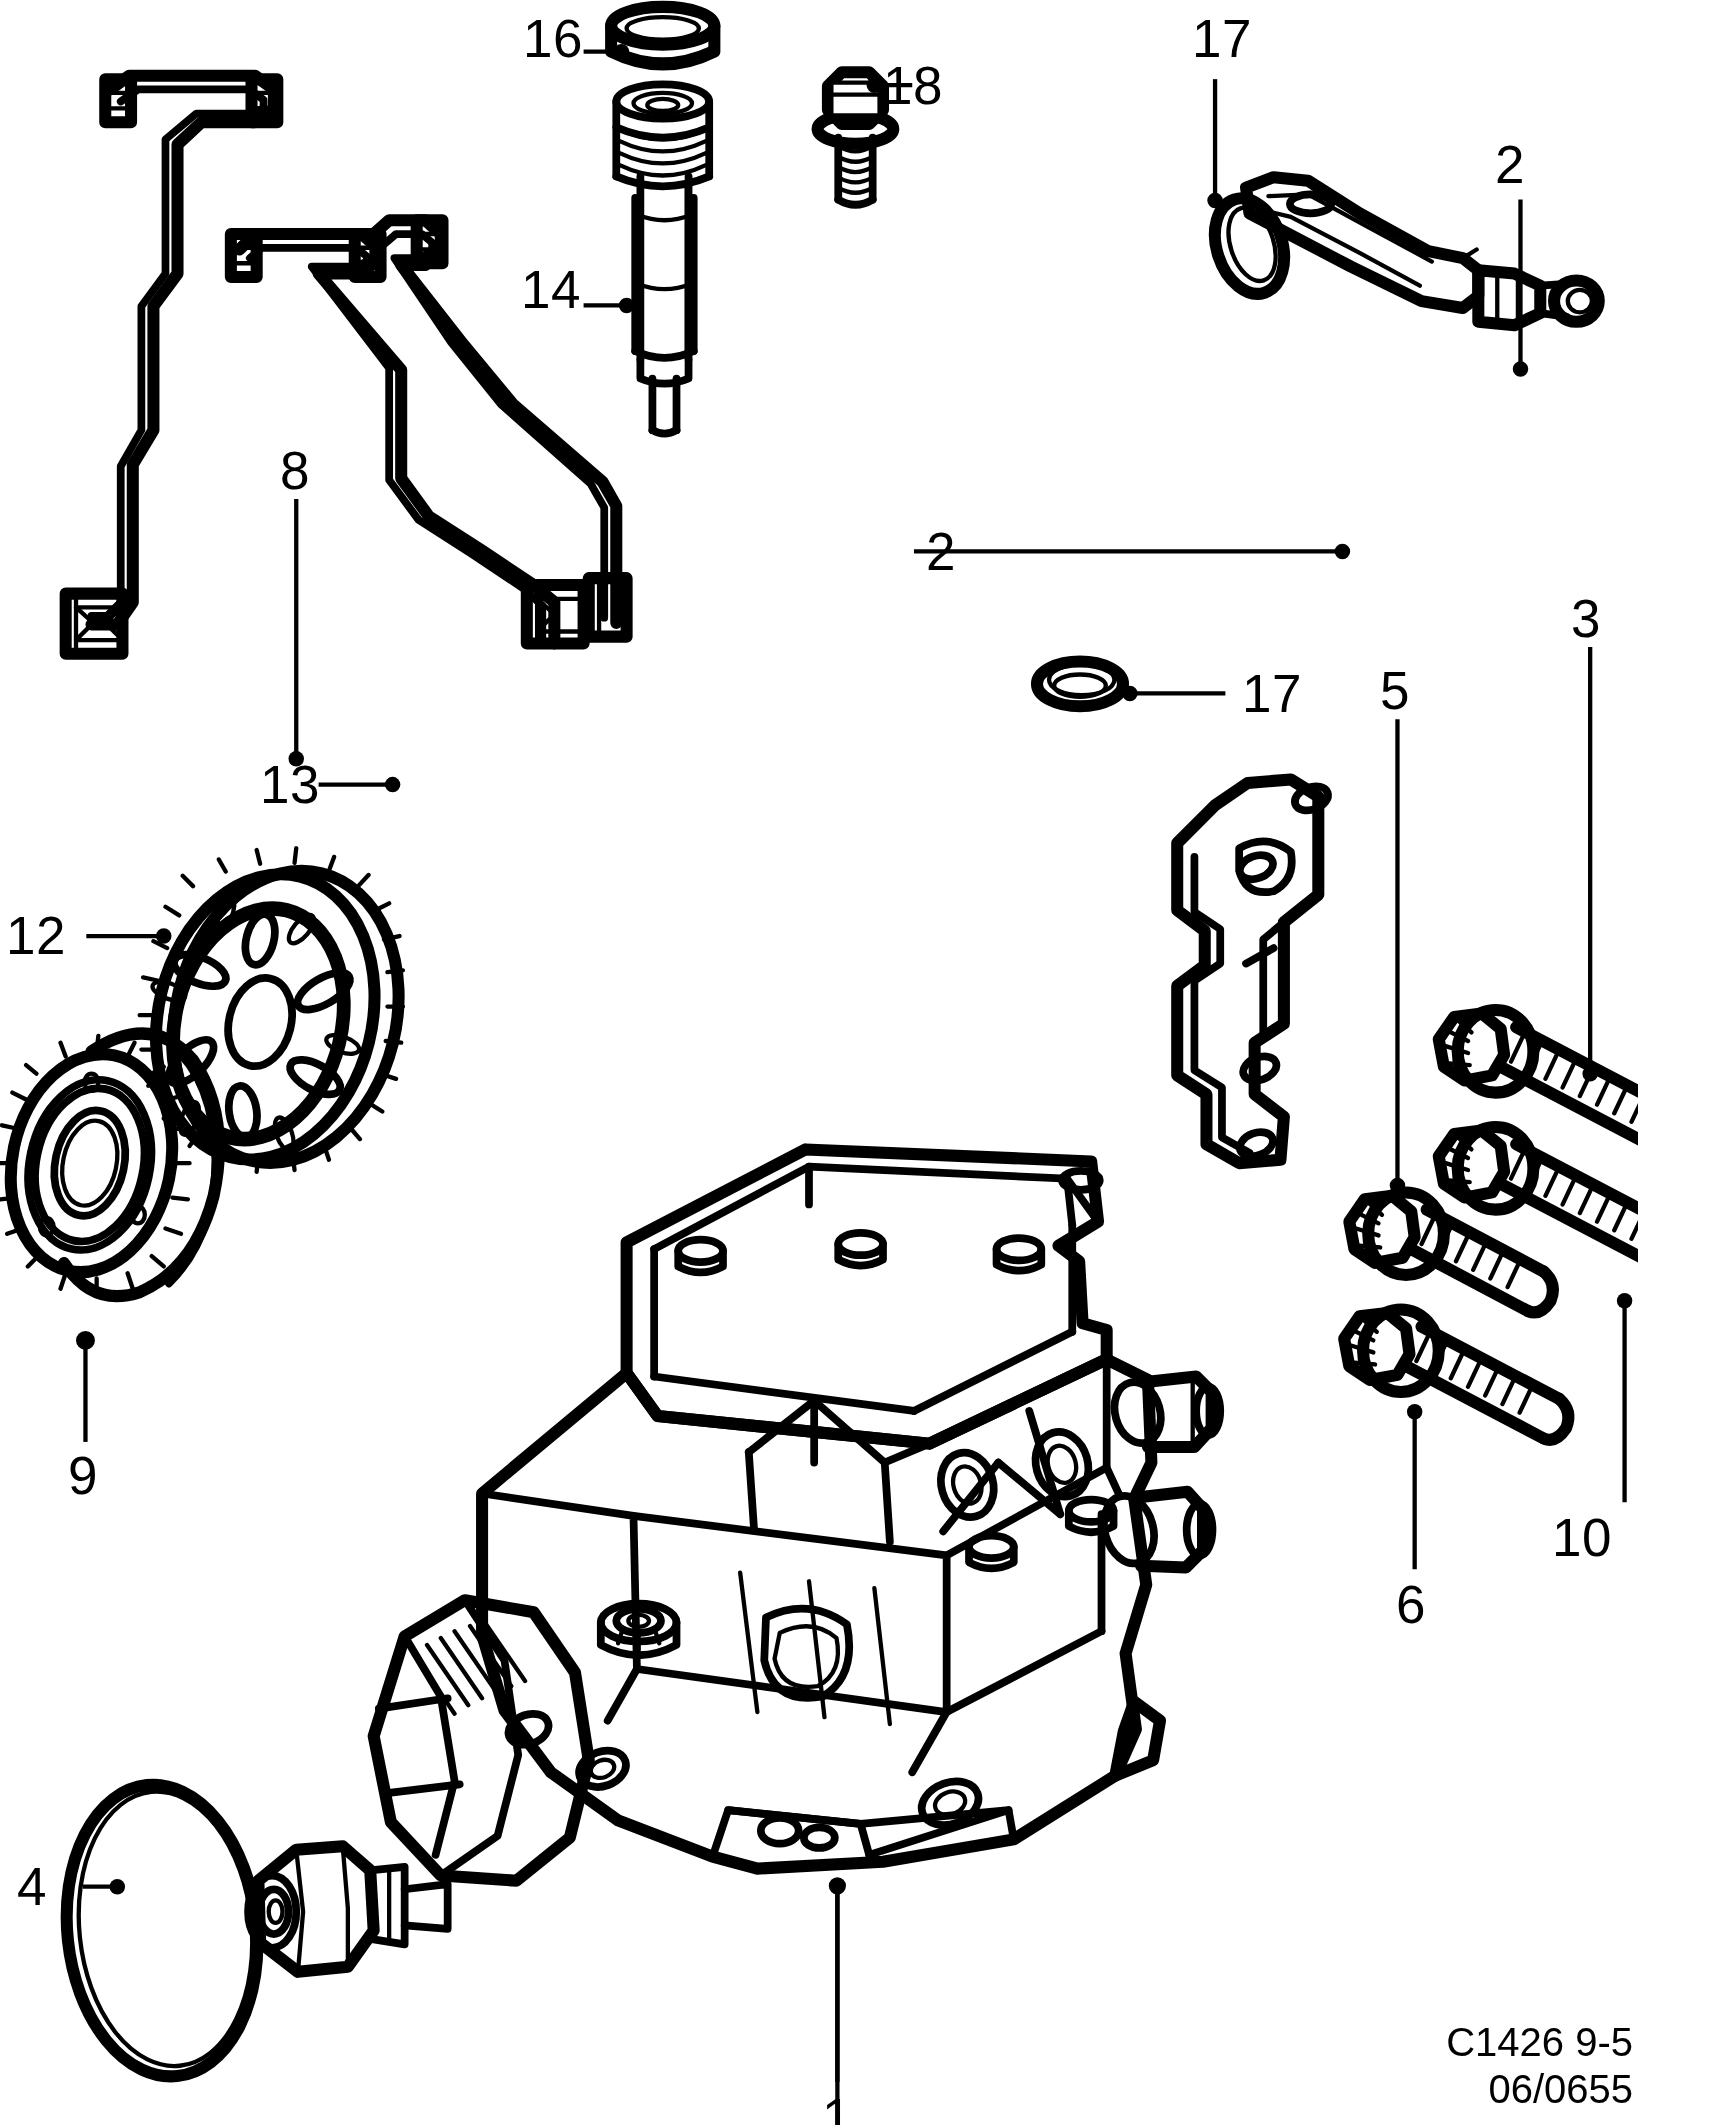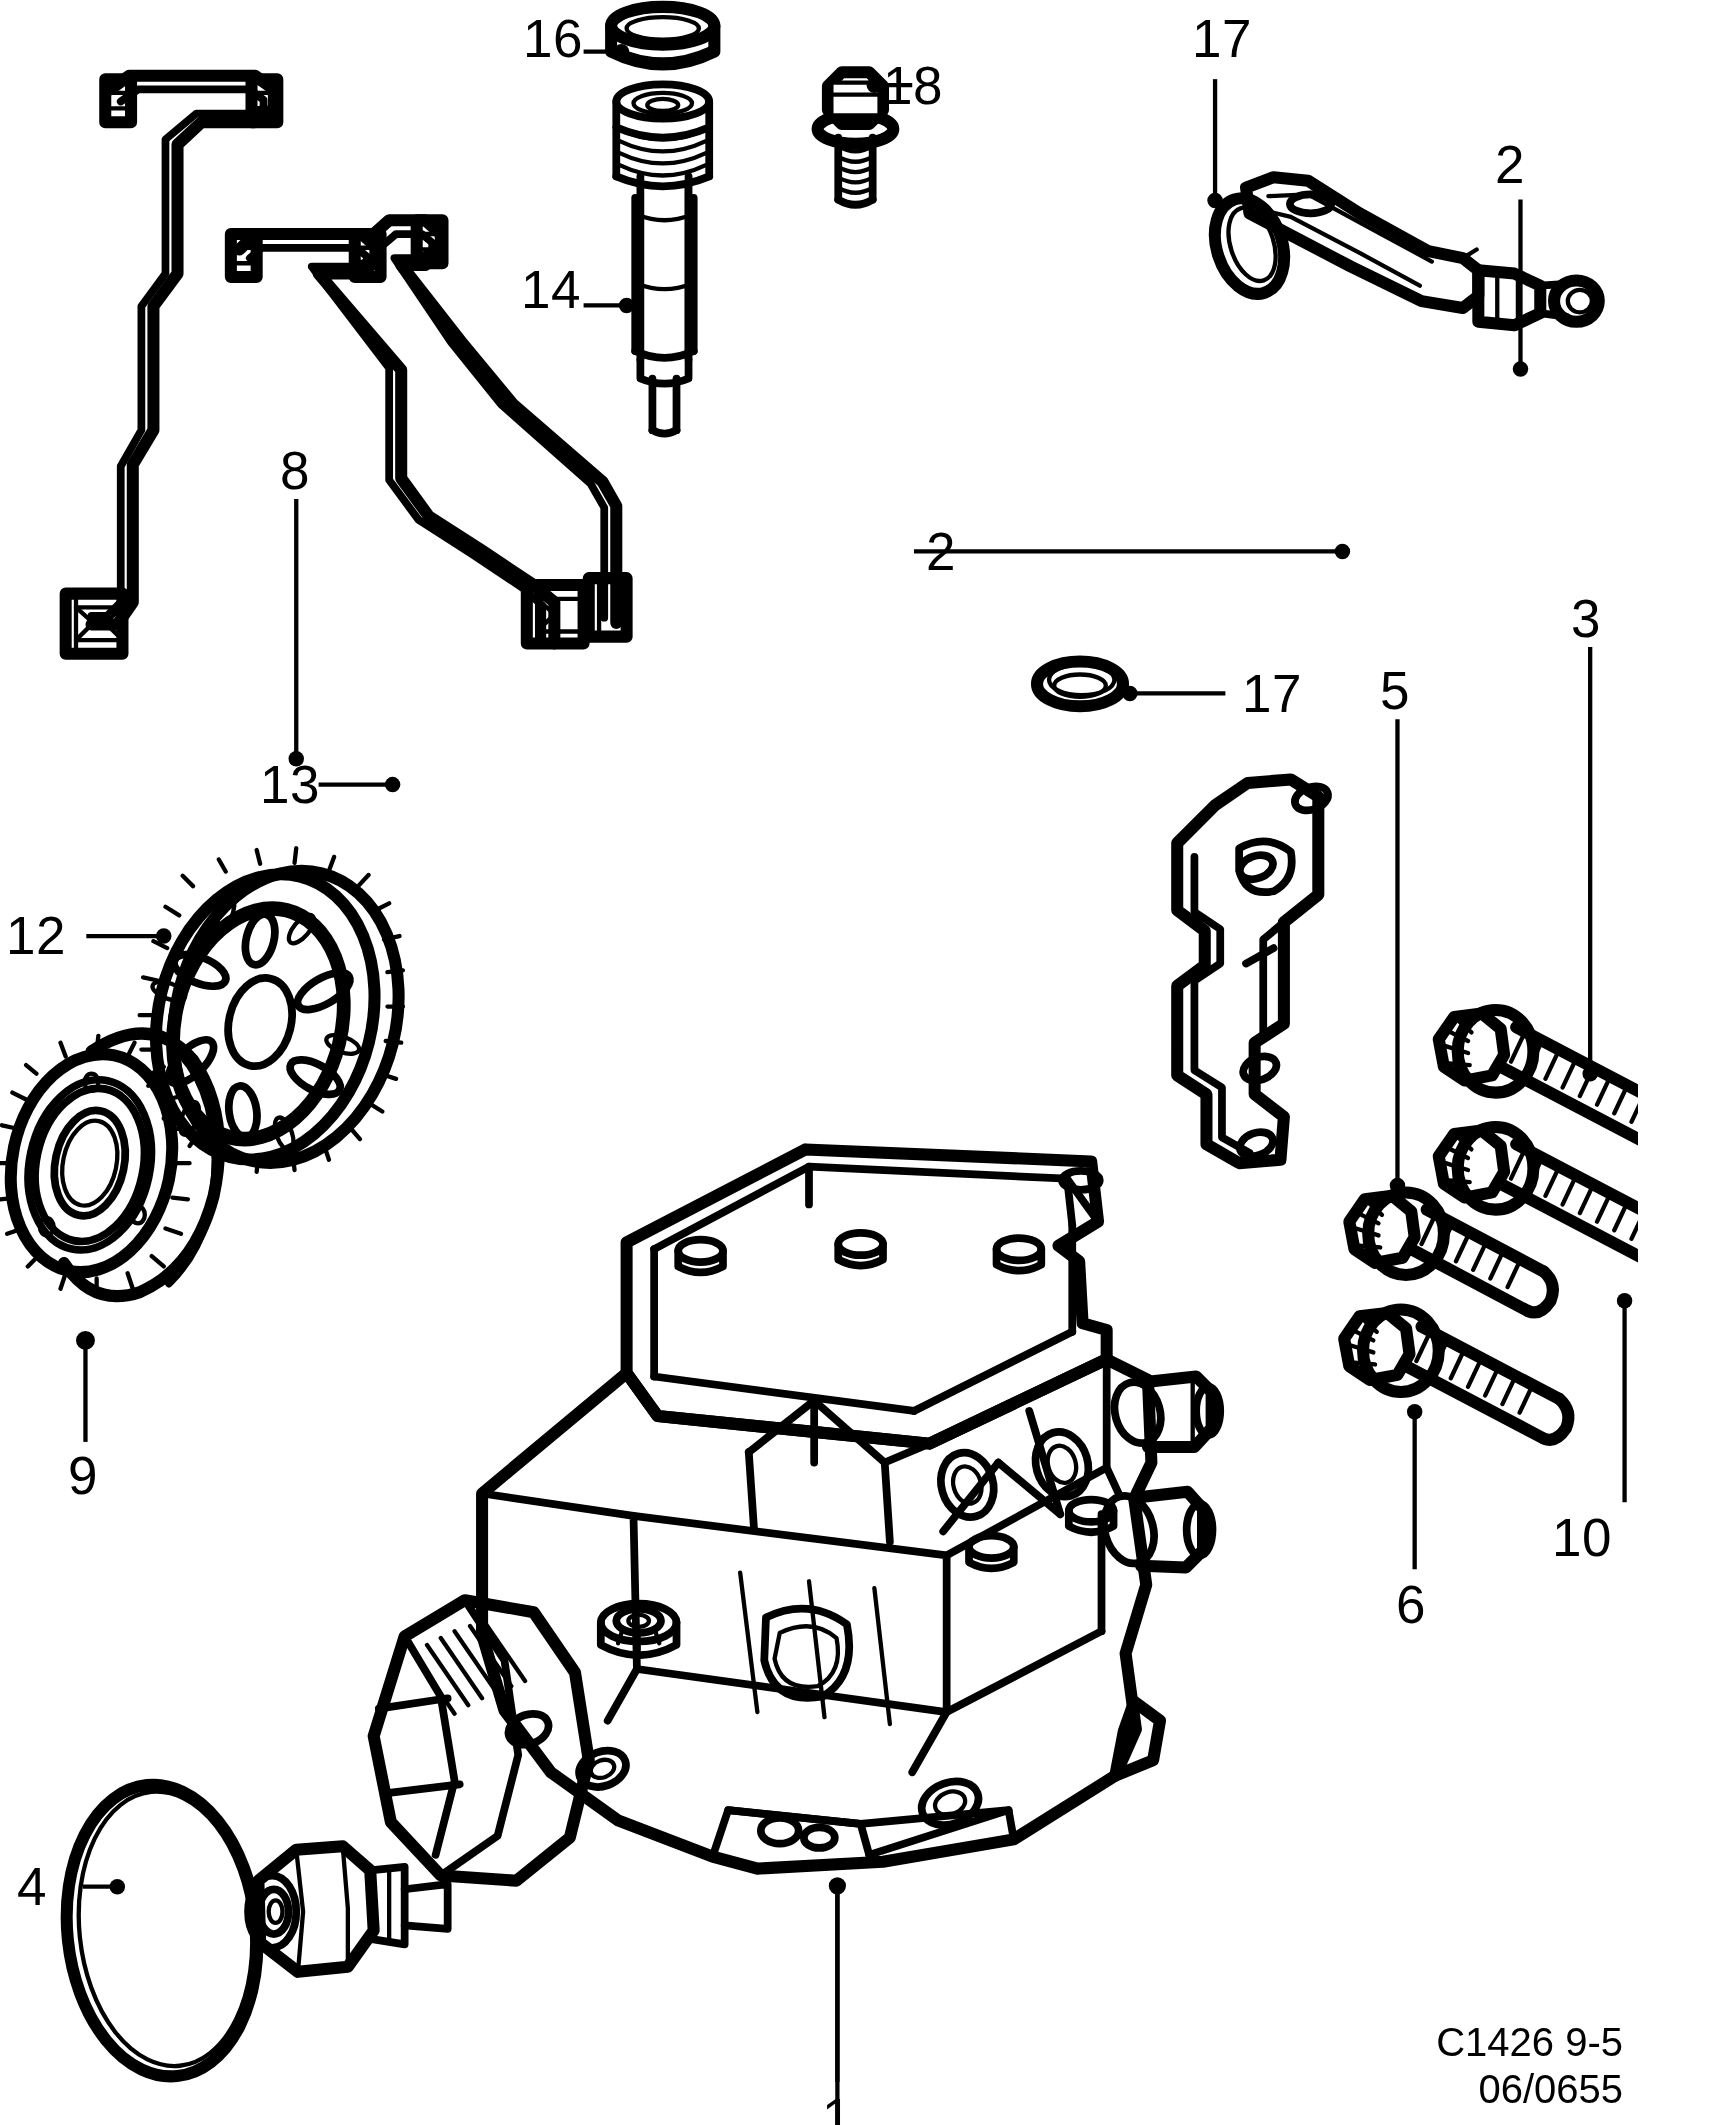--- a/index.html
+++ b/index.html
@@ -16,21 +16,21 @@
     position:absolute;
     font-family:"Liberation Sans", sans-serif;
     font-size:53px;
     color:#000000;
     line-height:1;
     white-space:nowrap;
     letter-spacing:0.4px;
   }
   #footer{
     position:absolute;
-    right:15px;
+    right:5px;
     bottom:12px;
     text-align:right;
     font-family:"Liberation Sans", sans-serif;
     font-size:40px;
     line-height:1.18;
     color:#000000;
   }
   #footer div{display:block;}
 </style>
 </head>

